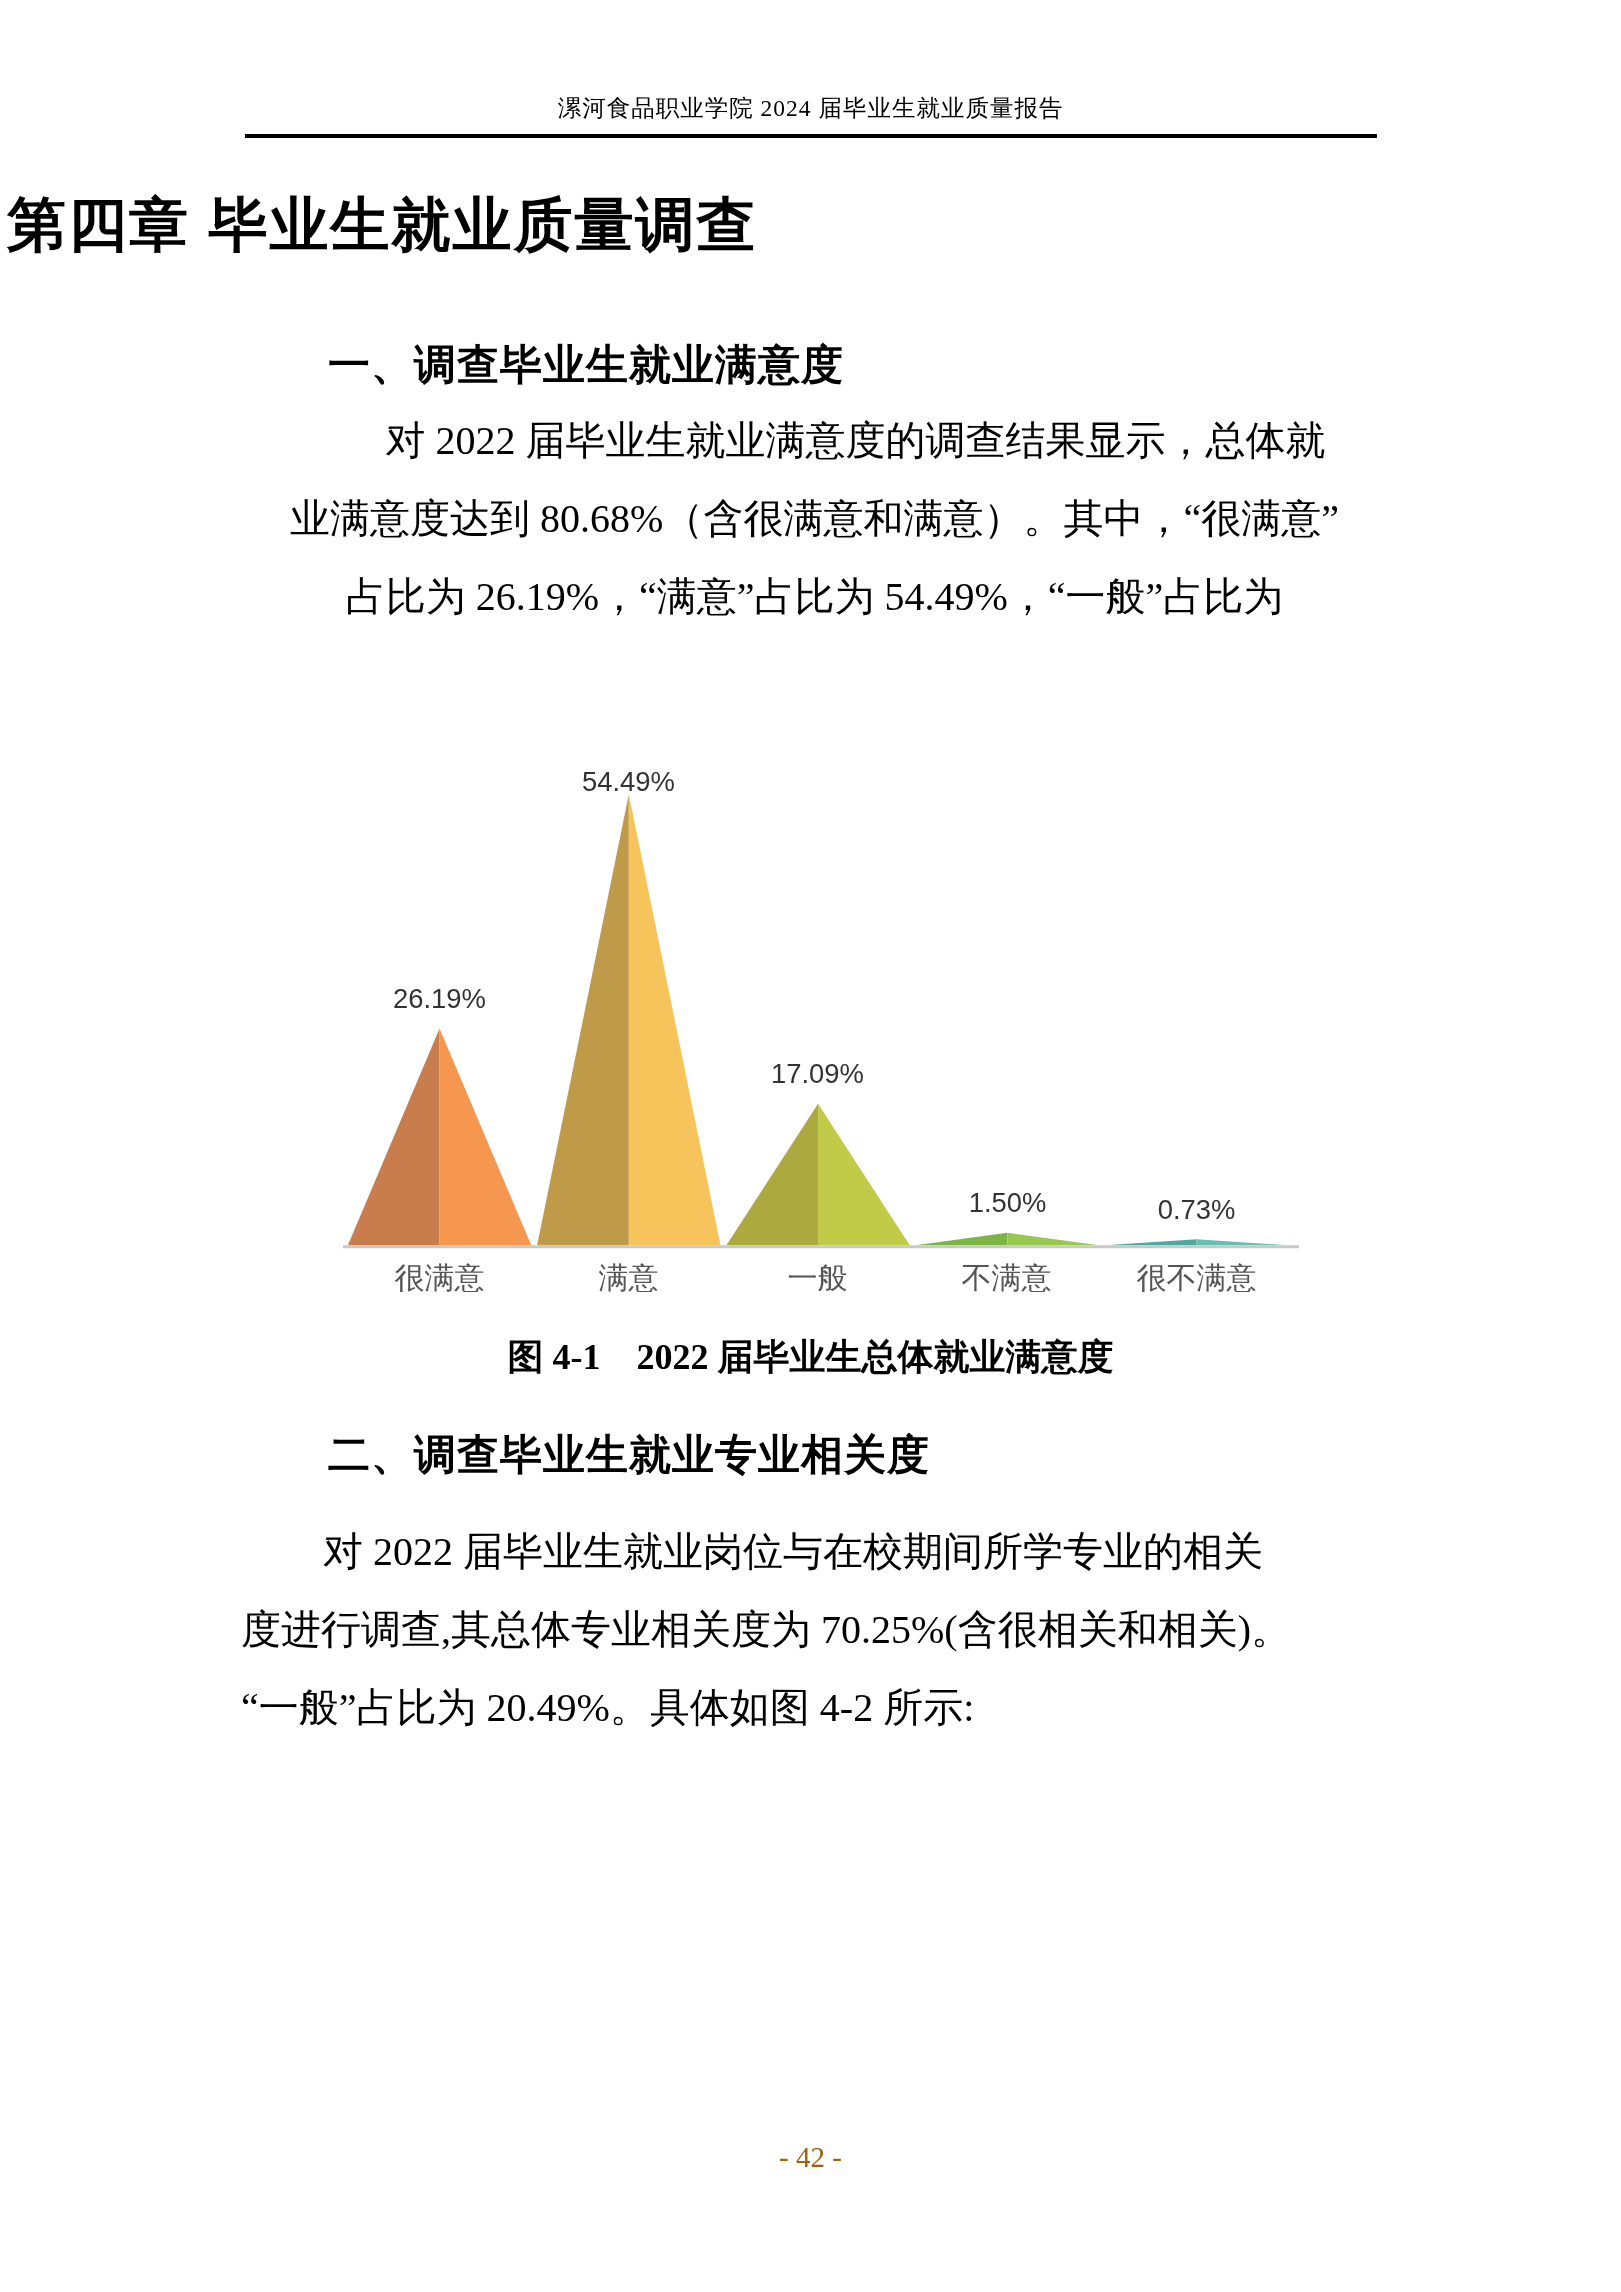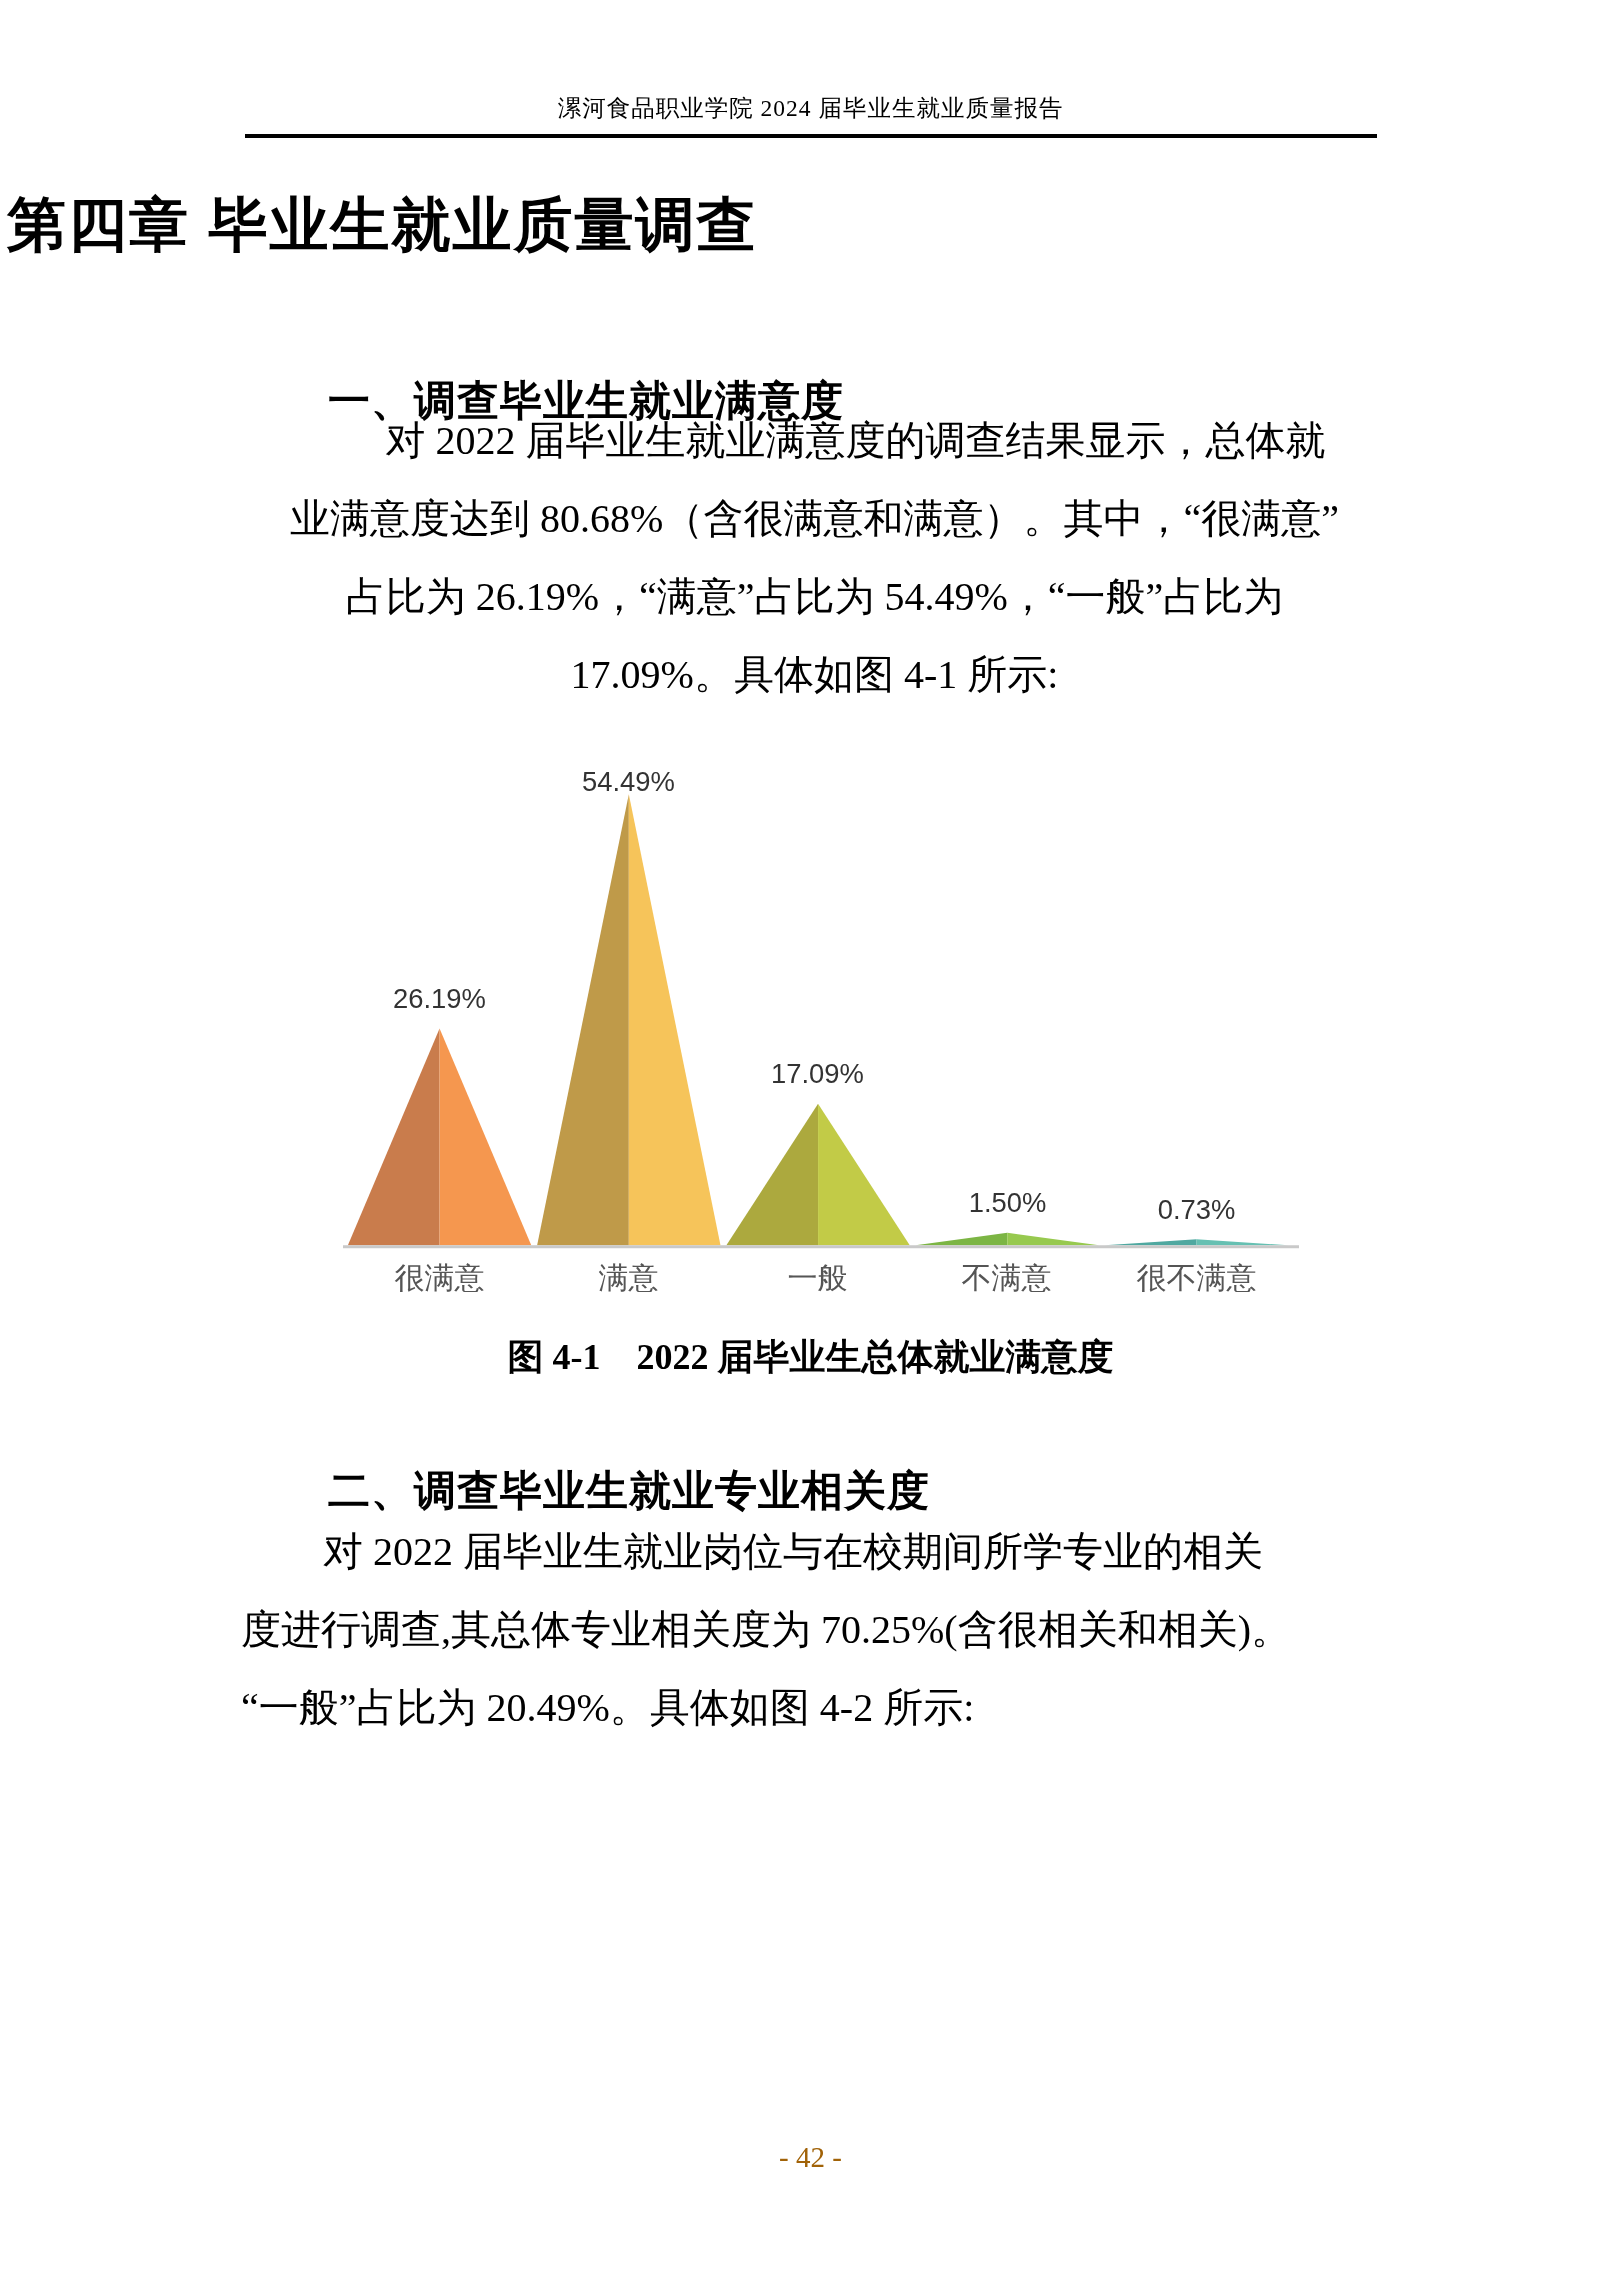--- a/index.html
+++ b/index.html
@@ -23,21 +23,20 @@
   .chapter-title{
     position:absolute;top:186px;left:0;width:100%;
     text-align:left;font-size:59px;font-weight:bold;letter-spacing:2px;
     font-family:"Liberation Sans", sans-serif;color:#000;margin-left:7px;
   }
   .section-heading{
     position:absolute;left:328px;
     font-size:42px;font-weight:bold;letter-spacing:1px;
     font-family:"Liberation Sans", sans-serif;color:#000;
     white-space:nowrap;
-    margin-top:36px;
   }
   #heading1{top:337px;}
   #heading2{top:1427px;}
   .para{
     position:absolute;left:241px;width:1147px;
     font-size:40px;line-height:78px;color:#000;
     font-family:"Liberation Serif", serif;
   }
   #para1{top:402px;text-align:center;}
   #para2{top:1513px;}
@@ -77,21 +76,20 @@
   <div class="header-rule"></div>
 
   <div class="chapter-title">第四章 毕业生就业质量调查</div>
 
   <div class="section-heading" id="heading1">一、调查毕业生就业满意度</div>
 
   <div class="para" id="para1">
     <div class="line indent">对 2022 届毕业生就业满意度的调查结果显示，总体就</div>
     <div class="line">业满意度达到 80.68%（含很满意和满意）。其中，“很满意”</div>
     <div class="line">占比为 26.19%，“满意”占比为 54.49%，“一般”占比为</div>
-    <div class="line">17.09%。具体如图 4-1 所示:</div>
   </div>
 
   <div class="chart" id="chart">
     <svg id="chart-svg" width="956" height="564" viewBox="0 0 975 575">
         <polygon points="5,505 98.5,283.9062213250138 98.5,505" fill="#c97c4c"></polygon>
         <polygon points="98.5,505 98.5,283.9062213250138 192,505" fill="#f5974f"></polygon>
         <polygon points="198,505 291.5,45 291.5,505" fill="#bf9a49"></polygon>
         <polygon points="291.5,505 291.5,45 385,505" fill="#f6c45a"></polygon>
         <polygon points="391,505 484.5,360.7276564507249 484.5,505" fill="#aca93e"></polygon>
         <polygon points="484.5,505 484.5,360.7276564507249 578,505" fill="#c2cb47"></polygon>

